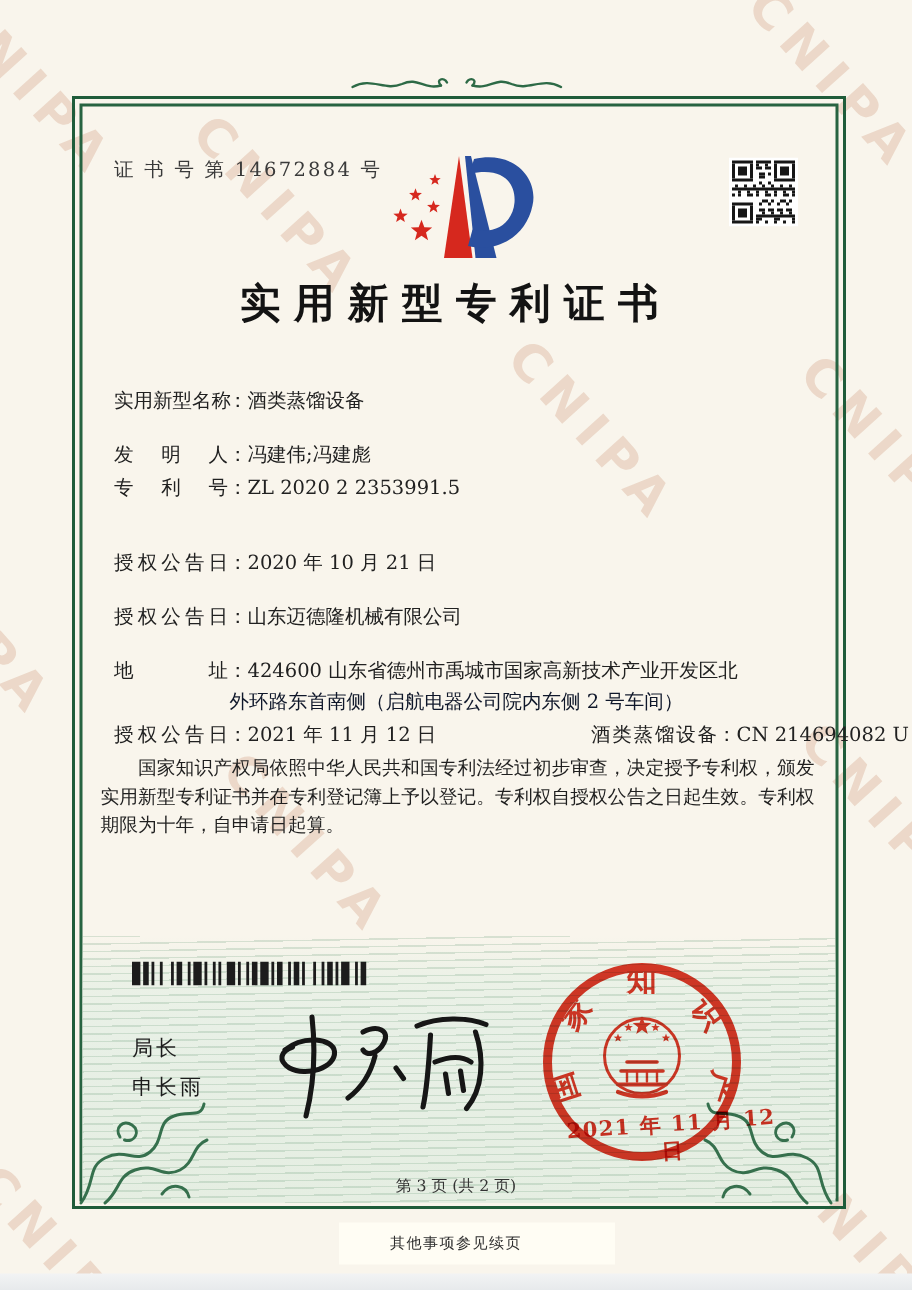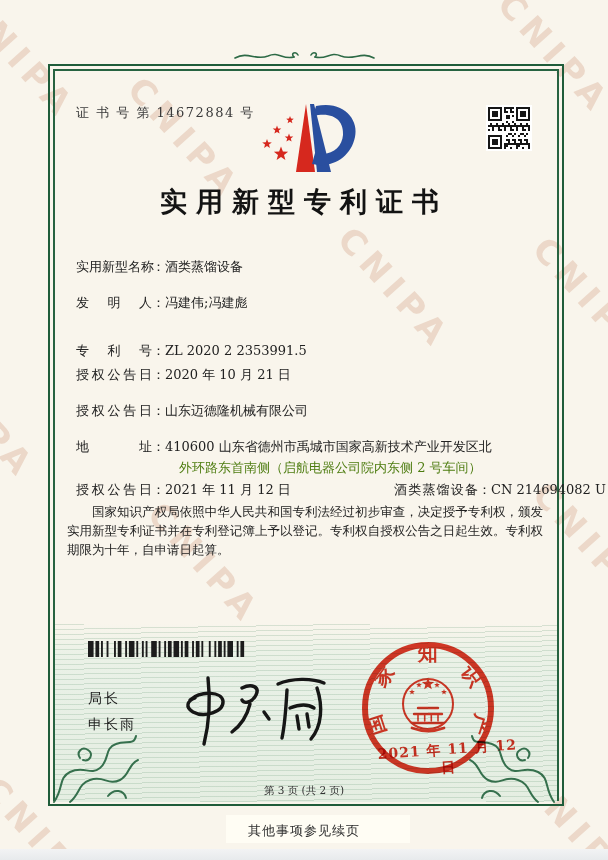--- a/index.html
+++ b/index.html
@@ -30,33 +30,33 @@
   }
   .cert-no{position:absolute;left:76px;top:104px;font-size:13px;letter-spacing:1.5px;color:#3a3a3a;}
   .title{position:absolute;left:0;right:0;top:184px;text-align:center;
     font-size:27px;font-weight:bold;letter-spacing:9px;color:#131313;}
   .row{position:absolute;left:76px;font-size:13px;color:#212121;white-space:nowrap;}
   .flabel{display:inline-block;width:76px;text-align:justify;text-align-last:justify;
     -moz-text-align-last:justify;text-justify:inter-character;vertical-align:top;}
   .flabel2{display:inline-block;width:84px;text-align:justify;text-align-last:justify;
     -moz-text-align-last:justify;text-justify:inter-character;vertical-align:top;}
   .colon{display:inline-block;}
-  .addr2{position:absolute;left:179px;font-size:13px;color:#4d7c0f;white-space:nowrap;}
+  .addr2{position:absolute;left:153px;font-size:13px;color:#0f172a;white-space:nowrap;}
   .grant-no{position:absolute;left:318px;top:0;font-size:13px;white-space:nowrap;}
   .paras{position:absolute;left:67px;top:502px;width:476px;font-size:12.5px;line-height:19px;color:#1f1f1f;text-align:justify;}
   .paras p{margin:0;text-indent:2em;}
   .officer{position:absolute;left:88px;font-family:"DejaVu Sans","Liberation Sans",sans-serif;
     font-weight:400;font-size:14px;letter-spacing:2px;color:#1c1c1c;}
   .seal-wrap{position:absolute;left:358px;top:638px;width:140px;height:140px;mix-blend-mode:multiply;}
   .seal-date{position:absolute;left:368px;top:741px;width:160px;text-align:center;
     font-size:14px;font-weight:bold;letter-spacing:1px;color:rgba(216,40,24,0.95);
     transform:rotate(-4deg);mix-blend-mode:multiply;}
   .page-info{position:absolute;left:0;right:0;top:784px;text-align:center;font-size:10.5px;color:#333;}
   .cont-band{position:absolute;left:226px;top:815px;width:184px;height:28px;background:#fffdf4;}
-  .cont-note{position:absolute;left:0;right:0;top:822px;text-align:center;font-size:13px;color:#2e2e2e;letter-spacing:1px;}
+  .cont-note{position:absolute;left:0;right:0;top:822px;text-align:center;font-size:10px;color:#2e2e2e;letter-spacing:1px;}
   .bottom-strip{position:absolute;left:0;bottom:0;width:608px;height:11px;
     background:linear-gradient(180deg,#f2f3f4,#e7eaec);}
   svg{display:block;}
   .abs{position:absolute;}
 </style>
 </head>
 <body>
 
 <div class="page">
 
@@ -249,31 +249,31 @@
   </svg>
 
   <div class="title">实用新型专利证书</div>
 
   <div class="row" style="top:294px">
     <span class="flabel">发明人</span><span class="colon">：</span><span>冯建伟;冯建彪</span>
   </div>
   <div class="row" style="top:258px">
     <span class="flabel">实用新型名称</span><span class="colon">：</span><span>酒类蒸馏设备</span>
   </div>
-  <div class="row" style="top:342px">
+  <div class="row" style="top:316px">
     <span class="flabel">专利号</span><span class="colon">：</span><span>ZL 2020 2 2353991.5</span>
   </div>
   <div class="row" style="top:366px">
     <span class="flabel">授权公告日</span><span class="colon">：</span><span>2020 年 10 月 21 日</span>
   </div>
   <div class="row" style="top:402px">
     <span class="flabel">授权公告日</span><span class="colon">：</span><span>山东迈德隆机械有限公司</span>
   </div>
   <div class="row" style="top:438px">
-    <span class="flabel">地址</span><span class="colon">：</span><span>410600 山东省德州市禹城市国家高新技术产业开发区北</span>
+    <span class="flabel">地址</span><span class="colon">：</span><span>424600 山东省德州市禹城市国家高新技术产业开发区北</span>
   </div>
   <div class="addr2" style="top:459px">外环路东首南侧（启航电器公司院内东侧 2 号车间）</div>
   <div class="row" style="top:481px">
     <span class="flabel">授权公告日</span><span class="colon">：</span><span>2021 年 11 月 12 日</span>
     <span class="grant-no"><span class="flabel2">酒类蒸馏设备</span><span class="colon">：</span><span>CN 214694082 U</span></span>
   </div>
 
   <div class="paras">
     <p>国家知识产权局依照中华人民共和国专利法经过初步审查，决定授予专利权，颁发实用新型专利证书并在专利登记簿上予以登记。专利权自授权公告之日起生效。专利权期限为十年，自申请日起算。</p>
   </div>

